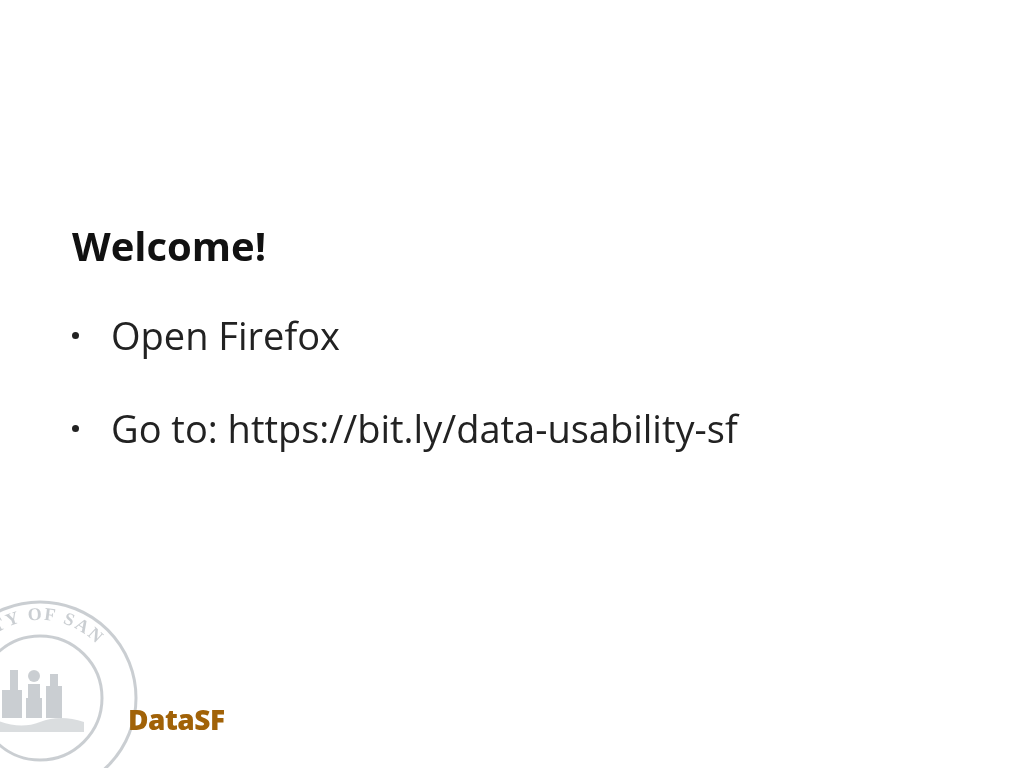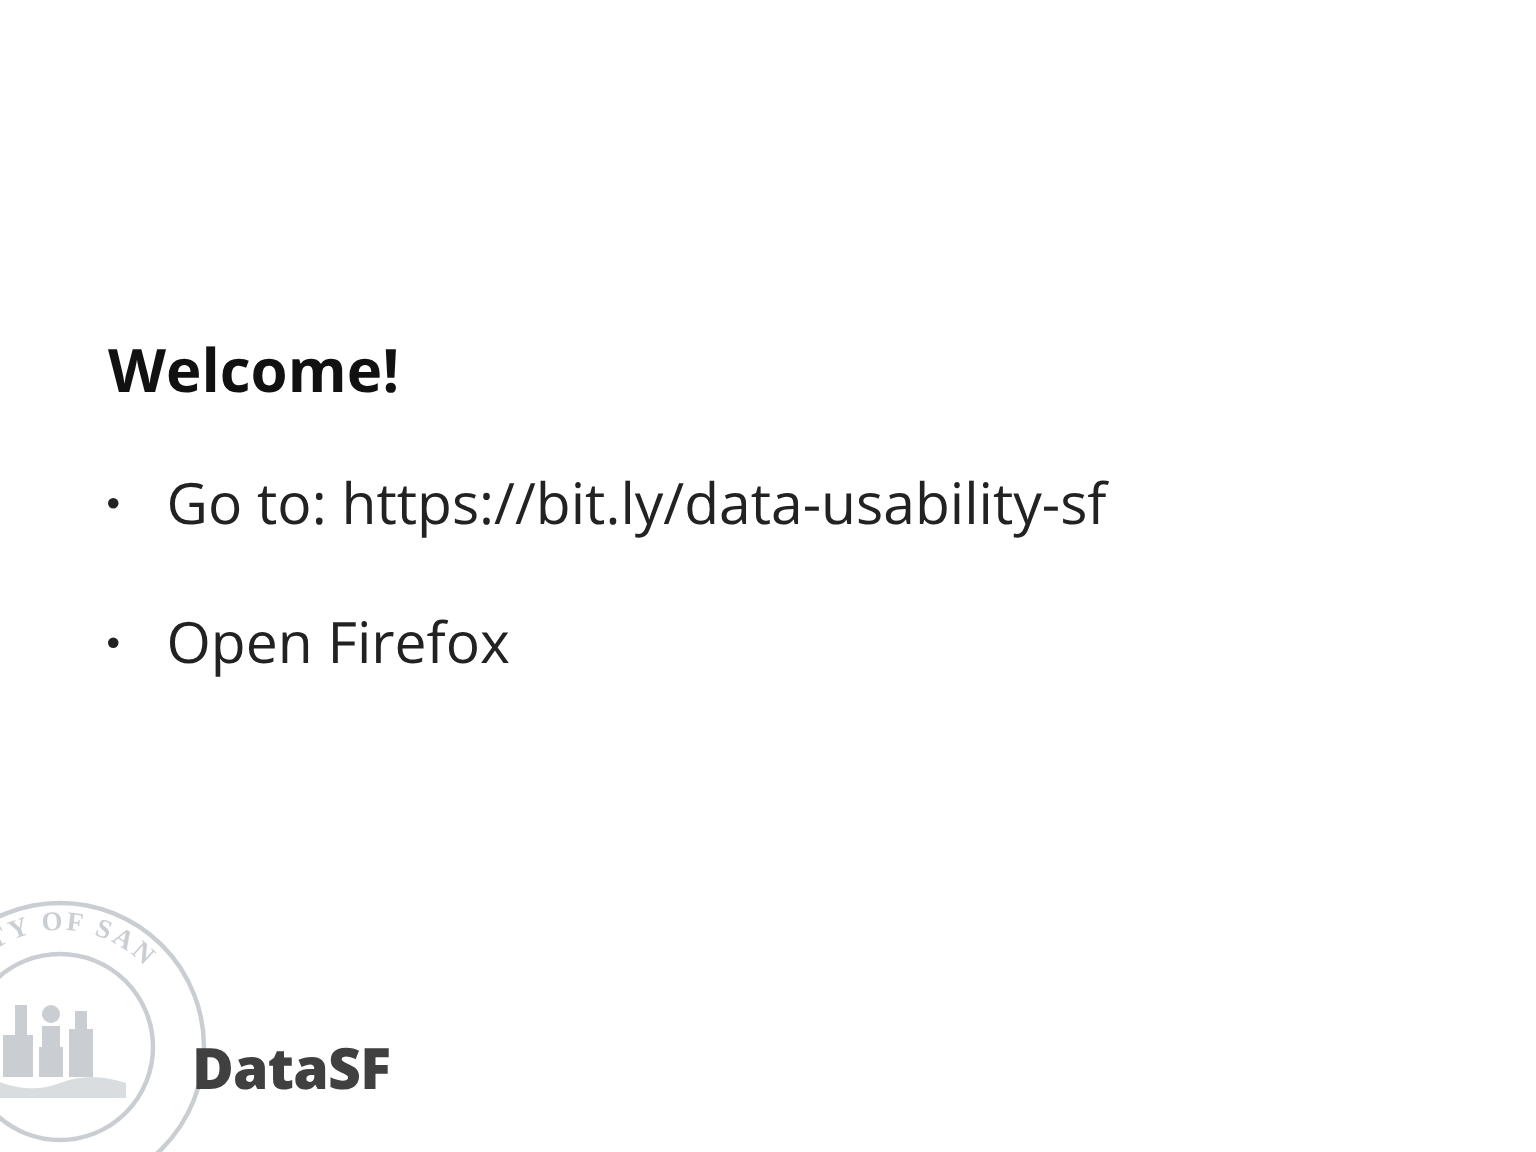--- a/index.html
+++ b/index.html
@@ -66,42 +66,42 @@
       font-weight: 700;
       fill: #6b7680;
       letter-spacing: 2px;
       font-family: Georgia, serif;
     }
     .seal .emblem { fill: #6b7680; }
     .datasf {
       position: absolute;
       left: 128px;
       bottom: 30px;
-      font-size: 38px;
+      font-size: 28px;
       font-weight: 800;
-      color: #404040;
+      color: #a16207;
       letter-spacing: -0.5px;
       font-family: "Open Sans", Arial, sans-serif;
     }
   </style>
 </head>
 <body>
 
 <div class="slide">
 
   <div class="title">Welcome!</div>
 
   <div class="bullets">
     <div class="bullet">
       <div class="dot"></div>
-      <div class="bullet-text">Go to: https://bit.ly/data-usability-sf</div>
+      <div class="bullet-text">Open Firefox</div>
     </div>
     <div class="bullet">
       <div class="dot"></div>
-      <div class="bullet-text">Open Firefox</div>
+      <div class="bullet-text">Go to: https://bit.ly/data-usability-sf</div>
     </div>
   </div>
 
   <svg class="seal" viewBox="0 0 200 200">
     <defs>
       <path id="ringpath" d="M 100,100 m -78,0 a 78,78 0 1,1 156,0 a 78,78 0 1,1 -156,0"></path>
     </defs>
     <circle class="outer1" cx="100" cy="100" r="96"></circle>
     <circle class="outer2" cx="100" cy="100" r="62"></circle>
     <text class="ring">

